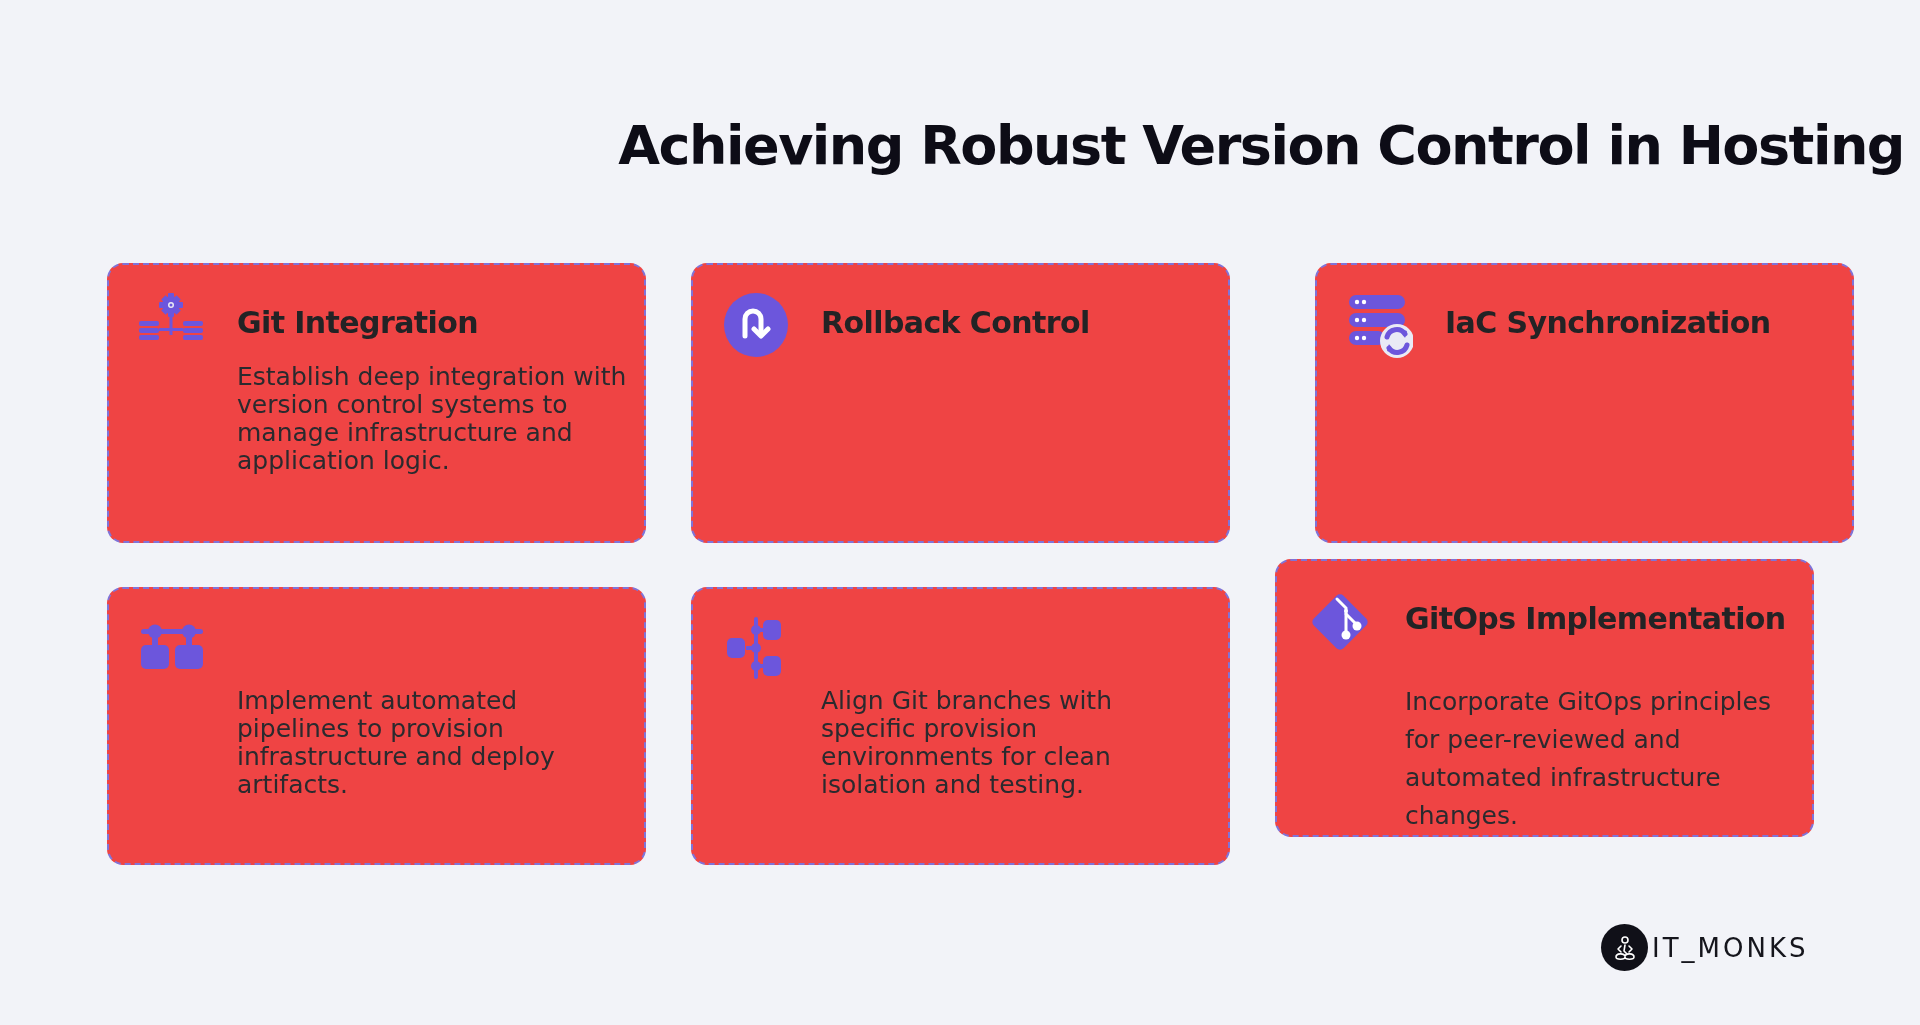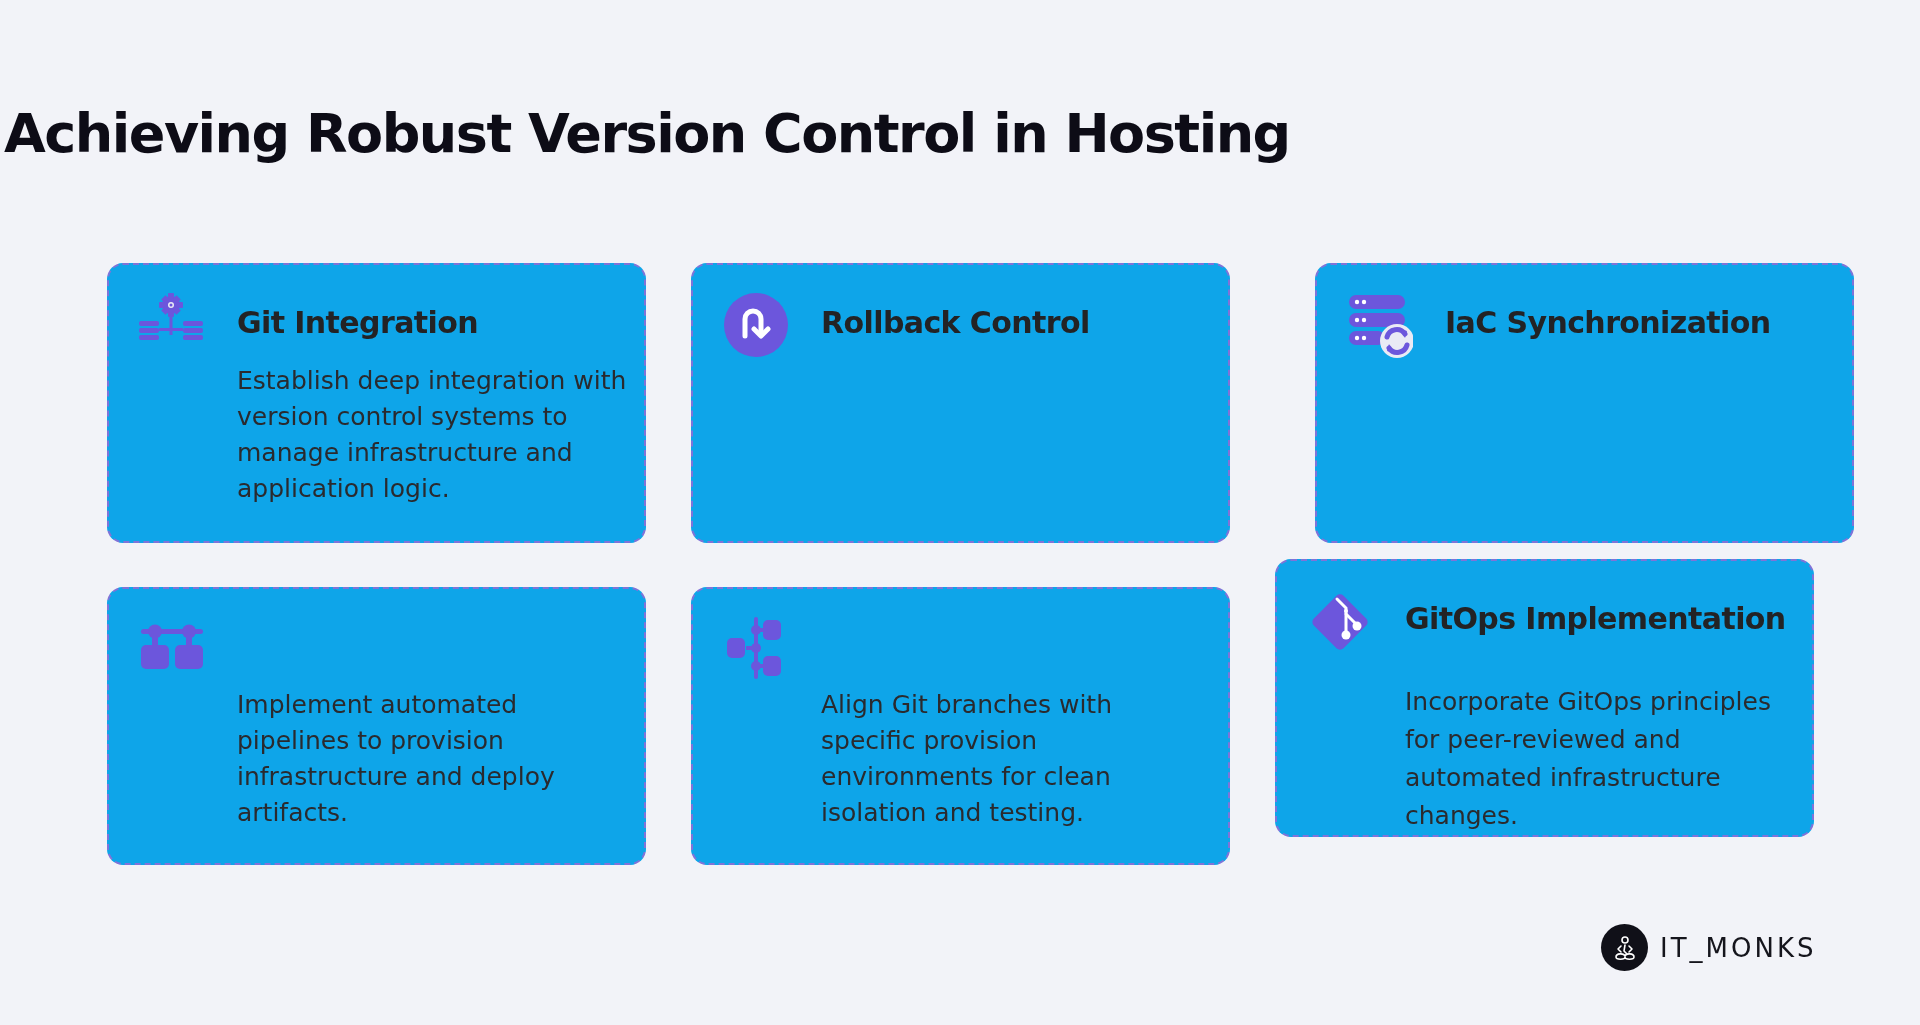--- a/index.html
+++ b/index.html
@@ -5,65 +5,65 @@
   html, body { margin: 0; padding: 0; }
   body {
     width: 1920px; height: 1025px; overflow: hidden;
     background: #f2f3f8;
     font-family: "Liberation Sans", "DejaVu Sans", sans-serif;
     color: #222226;
     position: relative;
   }
   .title {
     position: absolute; left: 0; right: 0; top: 98px;
-    text-align: left;
+    text-align: right;
     font-family: "DejaVu Sans", sans-serif;
     font-weight: bold;
     font-size: 54px;
     letter-spacing: -1.5px;
     color: #0d0c16;
-    margin: 4px;
+    margin: 16px;
   }
   .card {
     position: absolute;
     width: 539px;
     box-sizing: border-box;
-    background: #0ea5e9;
+    background: #ef4444;
     border: 2px dashed #8073d8;
     border-radius: 16px;
   }
   .icon {
     position: absolute; left: 30px; top: 28px;
     width: 66px; height: 66px;
   }
   .icon svg { width: 66px; height: 66px; display: block; }
   .card-title {
     position: absolute; left: 128px; top: 40px;
     font-family: "DejaVu Sans", sans-serif;
     font-weight: bold; font-size: 30px;
     letter-spacing: -0.6px;
     color: #232325; margin: 0; white-space: nowrap;
   }
   .card-desc {
     position: absolute; left: 128px; top: 98px; width: 390px;
     font-family: "DejaVu Sans", sans-serif;
-    font-size: 25px; line-height: 36px;
+    font-size: 25px; line-height: 28px;
     color: #2a2a2e; margin: 0;
   }
   .card-desc.loose { line-height: 38px; }
   .logo {
     position: absolute; left: 1601px; top: 924px;
     display: flex; align-items: center;
   }
   .logo-mark {
     width: 47px; height: 47px; border-radius: 50%;
     background: #101018; display: flex; align-items: center; justify-content: center;
   }
   .logo-text {
-    margin-left: 12px;
+    margin-left: 4px;
     font-family: "DejaVu Sans", sans-serif;
     font-size: 26px; letter-spacing: 3px; font-weight: normal;
     color: #15151c;
   }
 </style>
 </head>
 <body>
 
 <h1 class="title">Achieving Robust Version Control in Hosting</h1>
 

